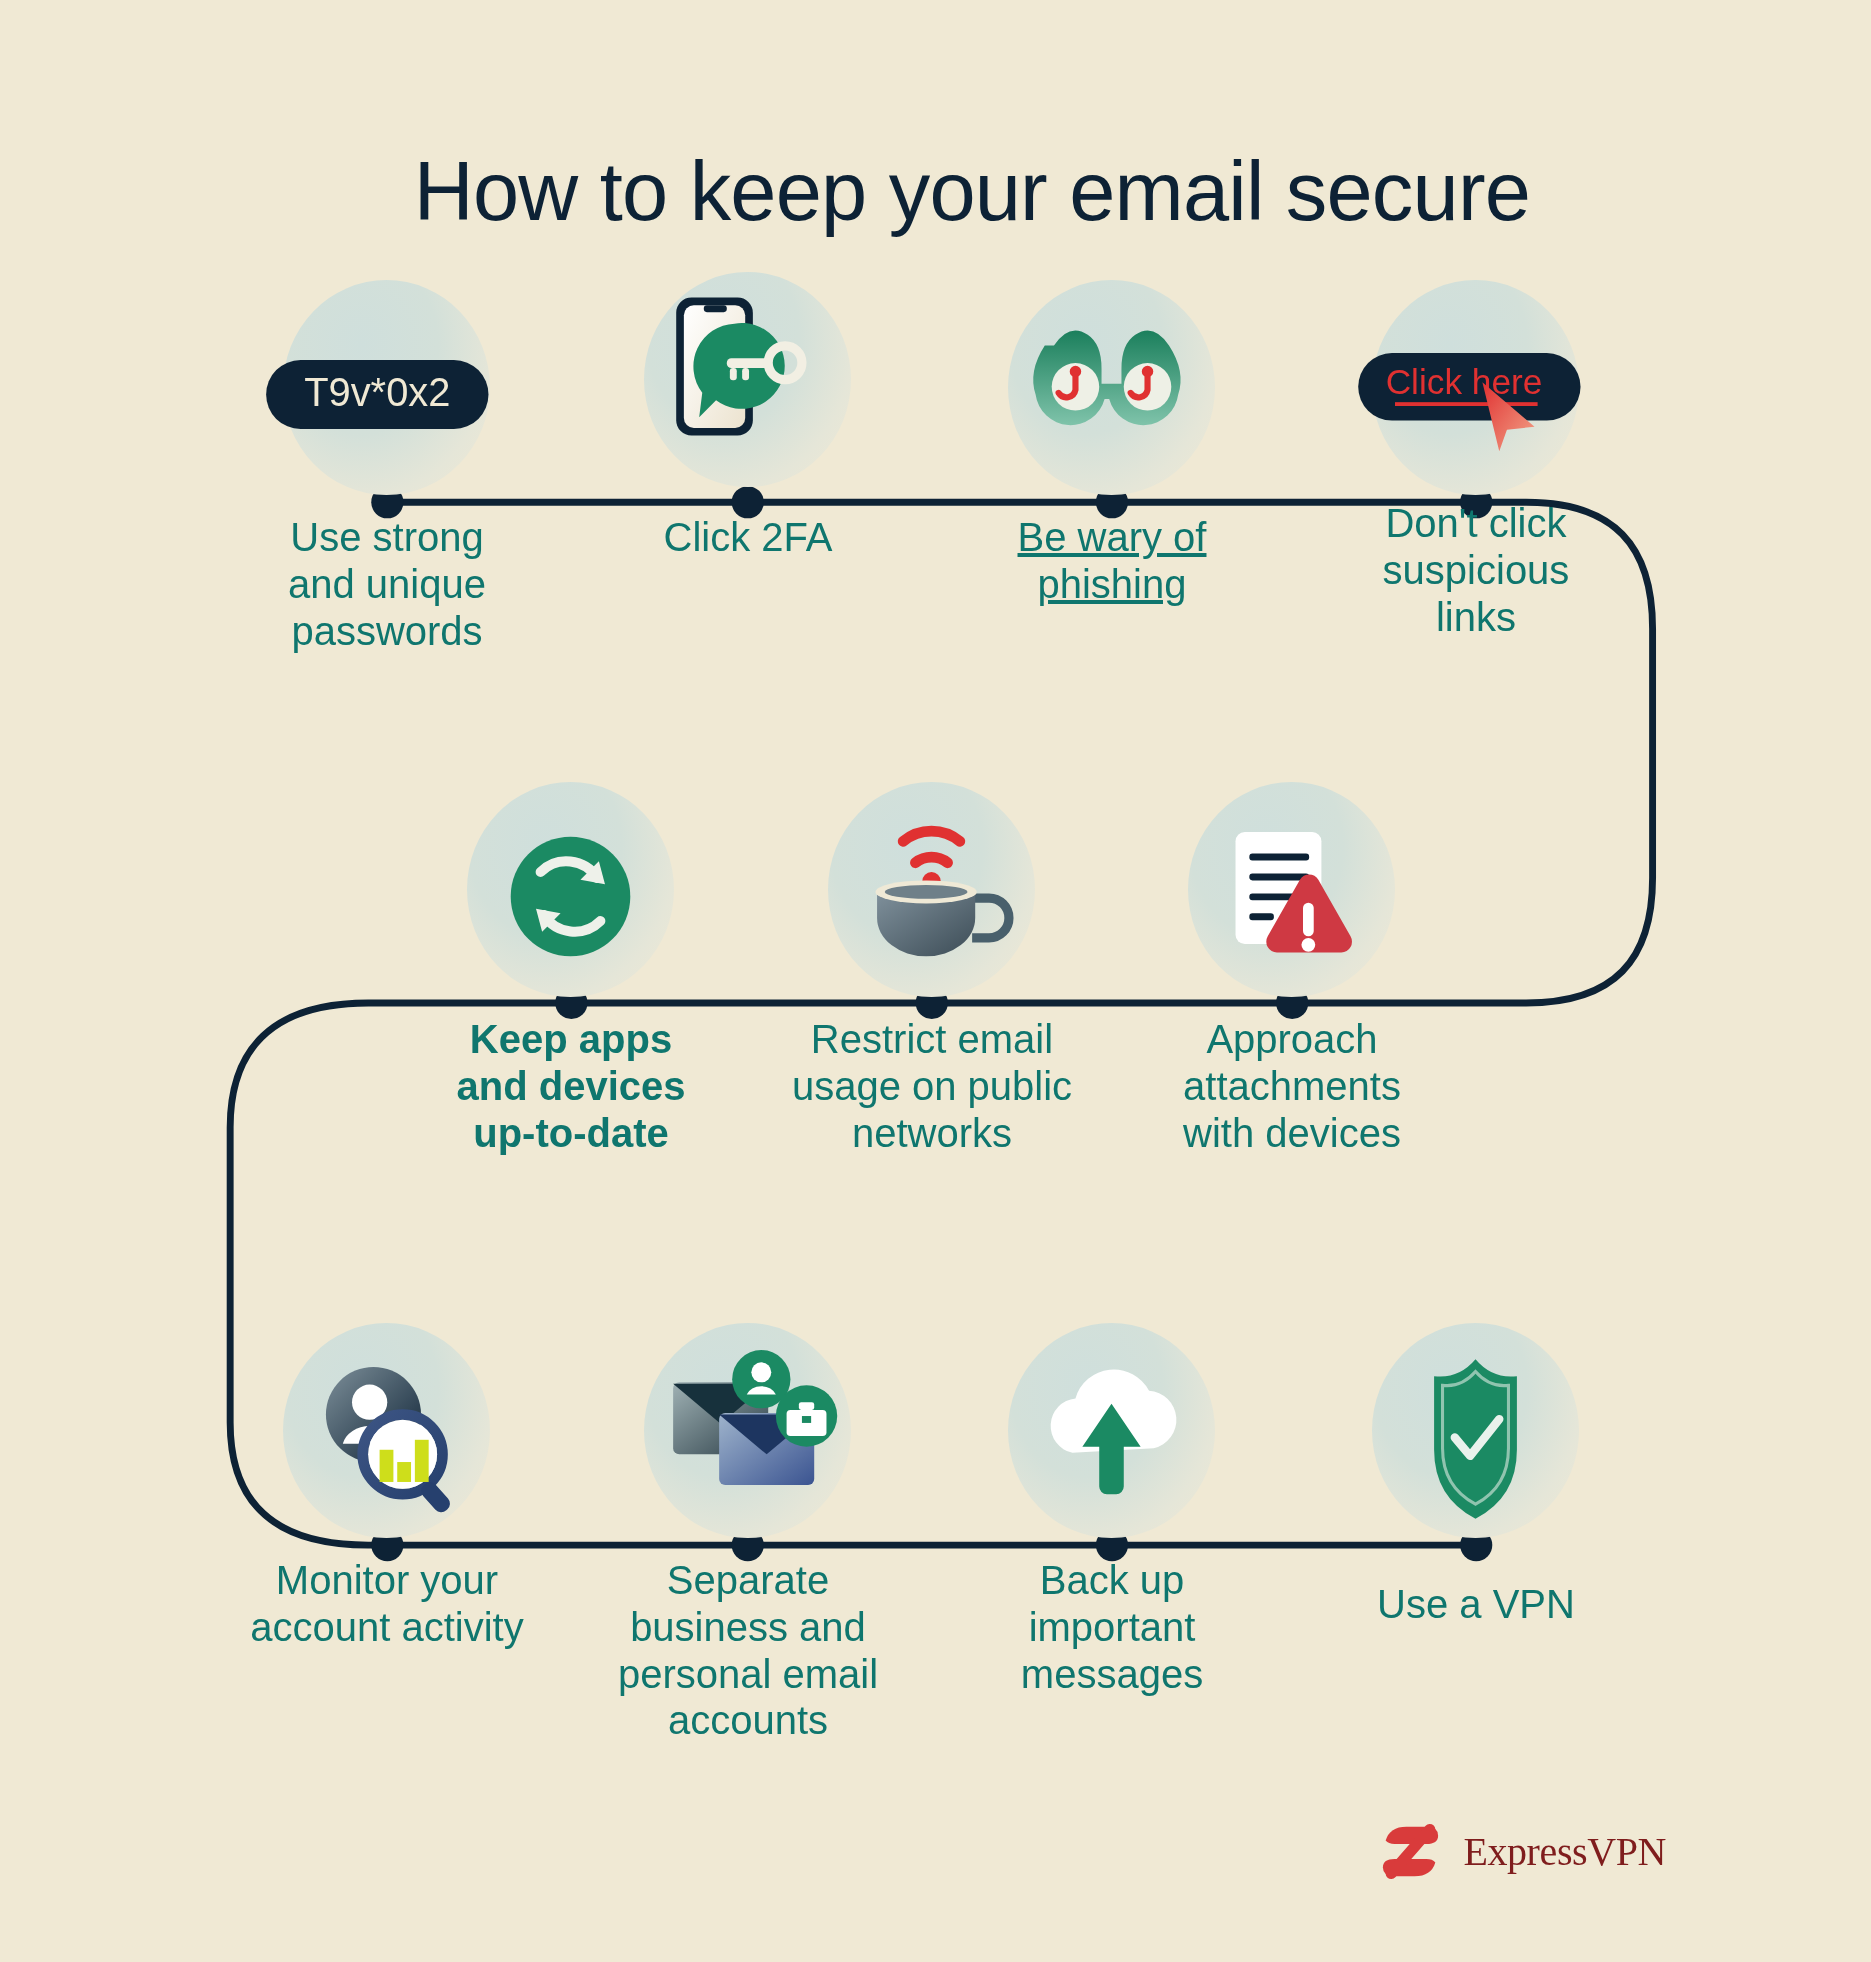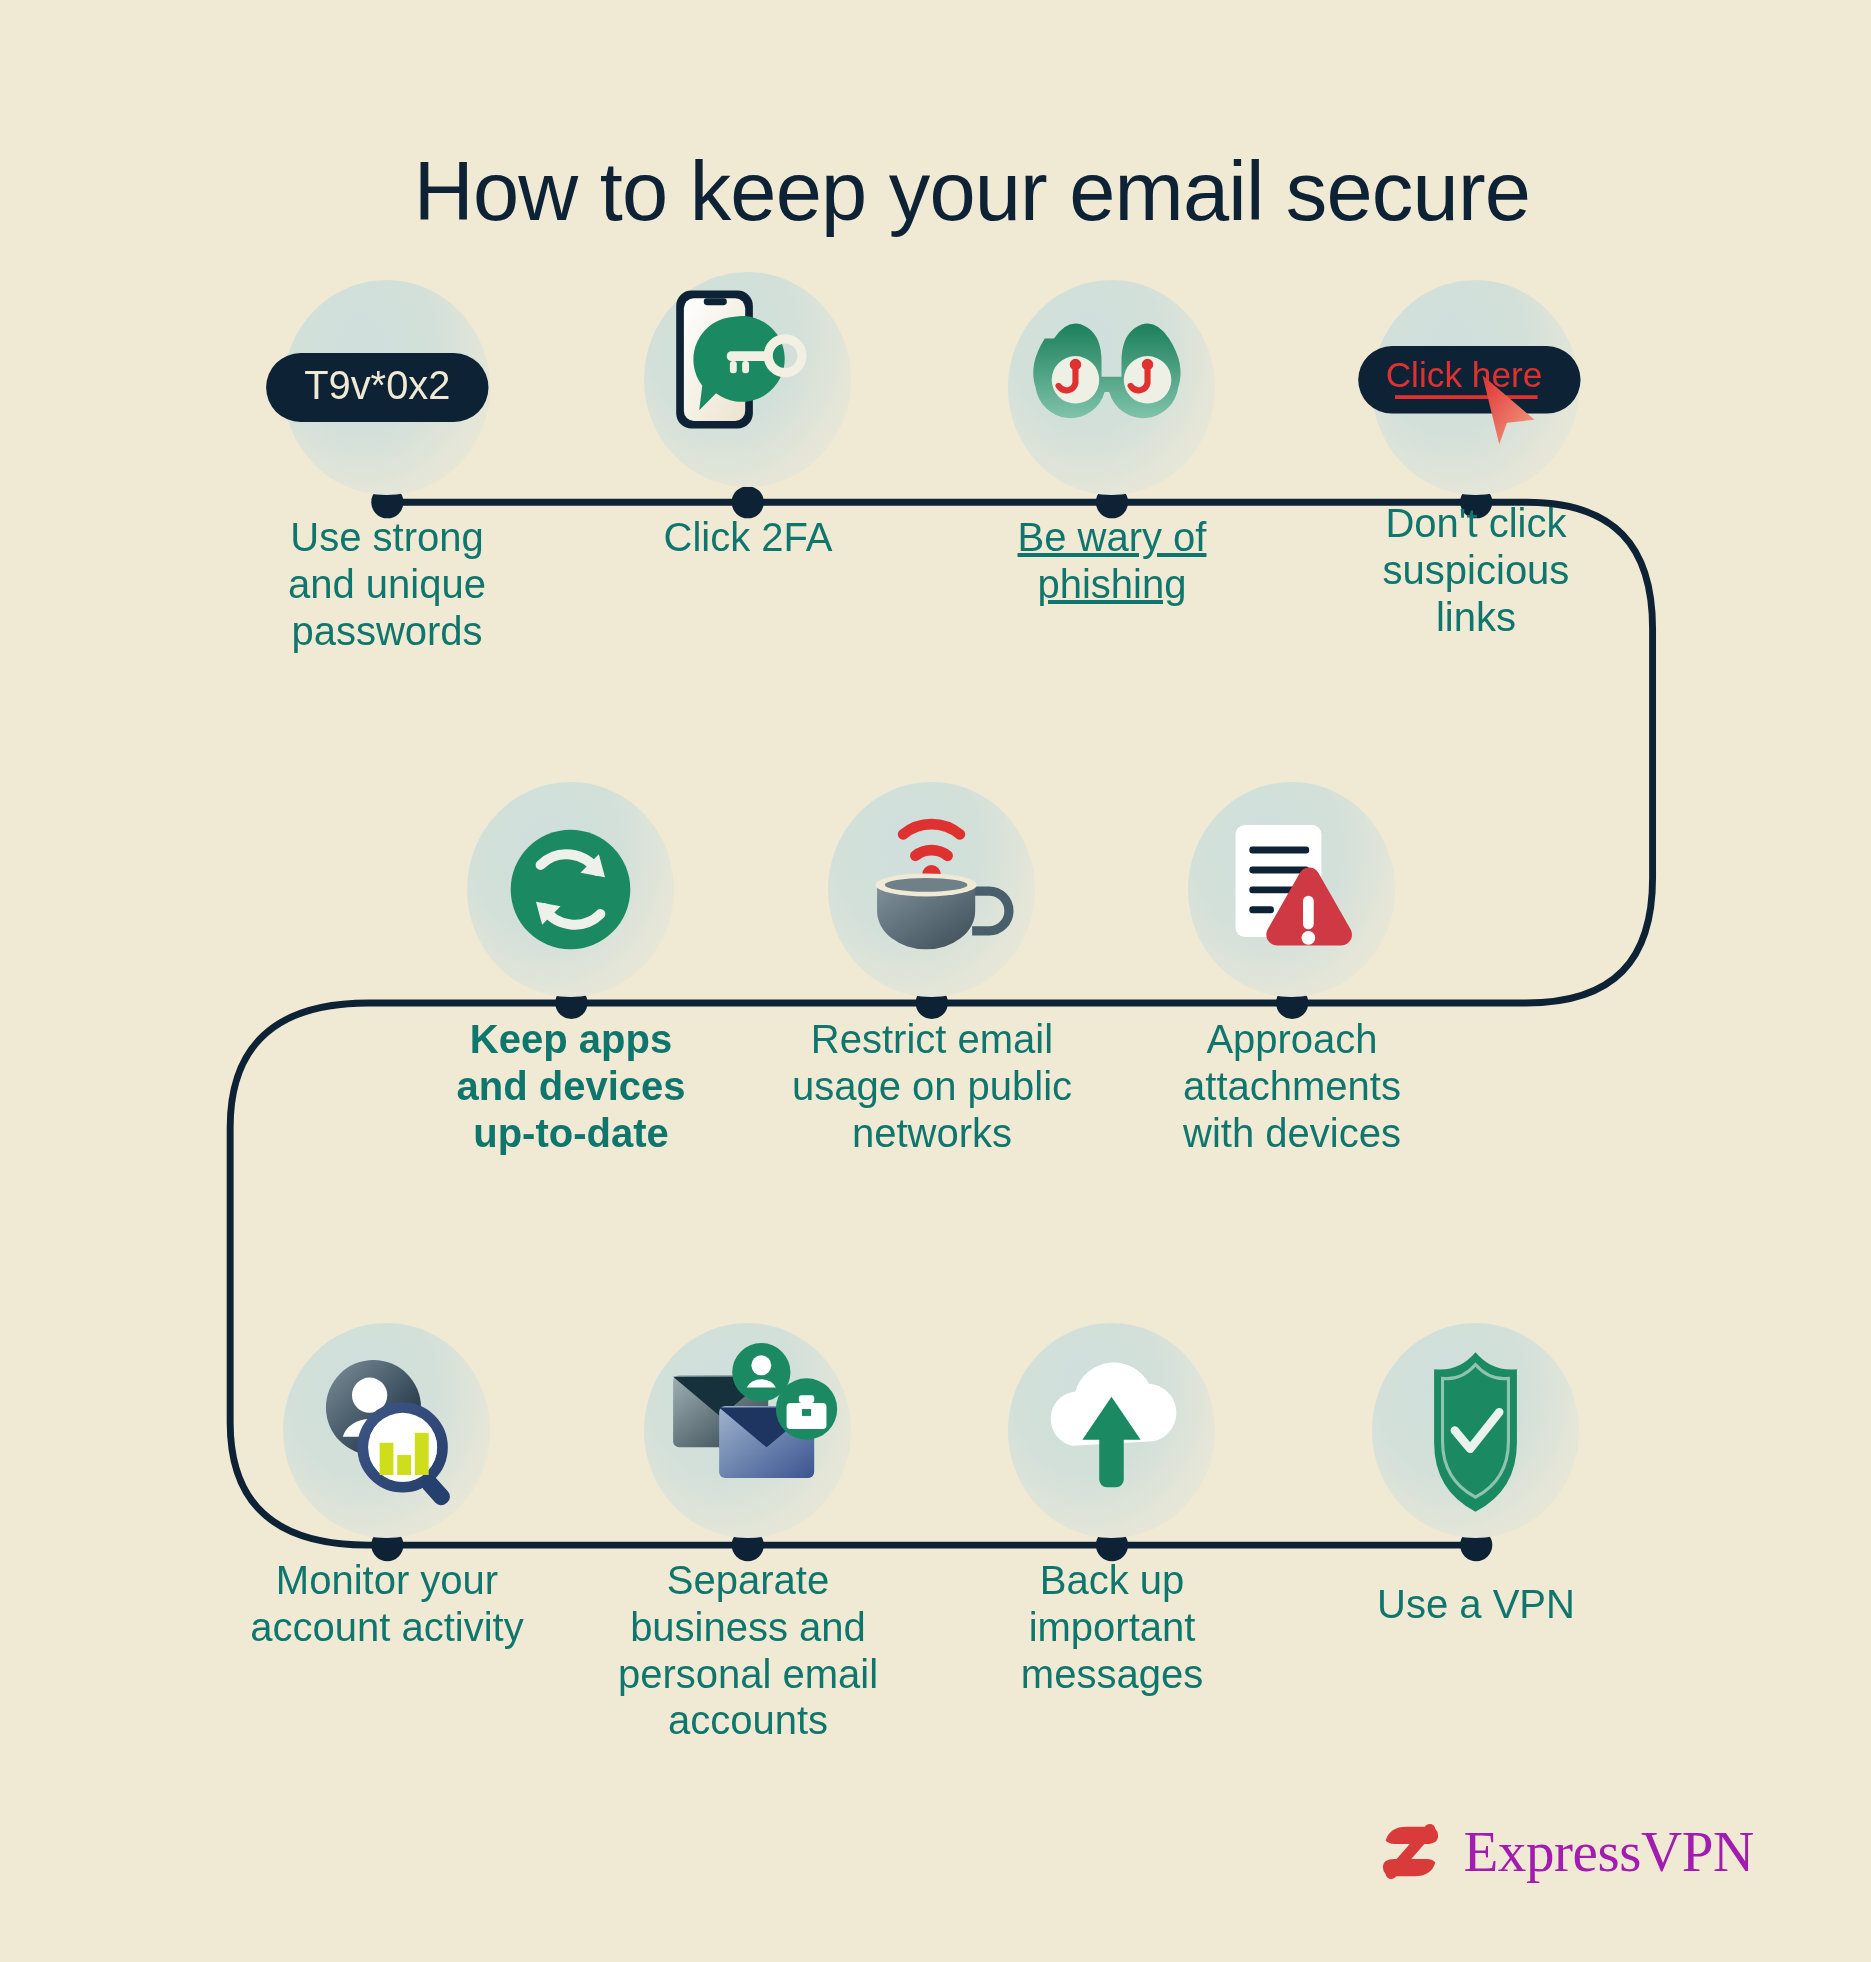--- a/index.html
+++ b/index.html
@@ -30,38 +30,38 @@
   #connector{position:absolute;left:0;top:0;width:1872px;height:1963px;pointer-events:none;}
 
   
   .node{position:absolute;width:360px;margin-left:-180px;text-align:center;}
   .blob{
     position:absolute;left:50%;top:0;
     width:207px;height:215px;margin-left:-104px;
     border-radius:50%;
     background:radial-gradient(ellipse at 38% 30%, #cfdfdc 0%, #d3e0d9 42%, #e5e6d8 72%, rgba(240,233,212,0) 100%);
   }
-  .iconwrap{position:absolute;left:50%;top:0;width:207px;height:215px;margin-left:-104px;}
+  .iconwrap{position:absolute;left:50%;top:7px;width:207px;height:215px;margin-left:-104px;}
   .iconwrap svg{position:absolute;left:0;top:0;width:207px;height:215px;overflow:visible;}
   .label{
     position:absolute;left:0;width:360px;
     font-size:40px;line-height:1.17;
     font-weight:400;color:#0f766e;
     white-space:pre-line;
   }
 
   
   #brand-logo{
     position:absolute;left:1376px;top:1817px;
     display:flex;align-items:center;gap:18.4px;
   }
   #brand-logo .mark{width:69px;height:69px;}
   #brand-logo .wordmark{
     font-family:"Liberation Serif", serif;
-    font-size:57px;color:#a21caf;letter-spacing:-0.4px;
+    font-size:40px;color:#7f1d1d;letter-spacing:-0.4px;
   }
 </style>
 </head>
 <body>
 
 <div class="stage">
 
   <h1 id="page-title">How to keep your email secure</h1>
 
   <svg id="connector" viewBox="0 0 2441 2560">

